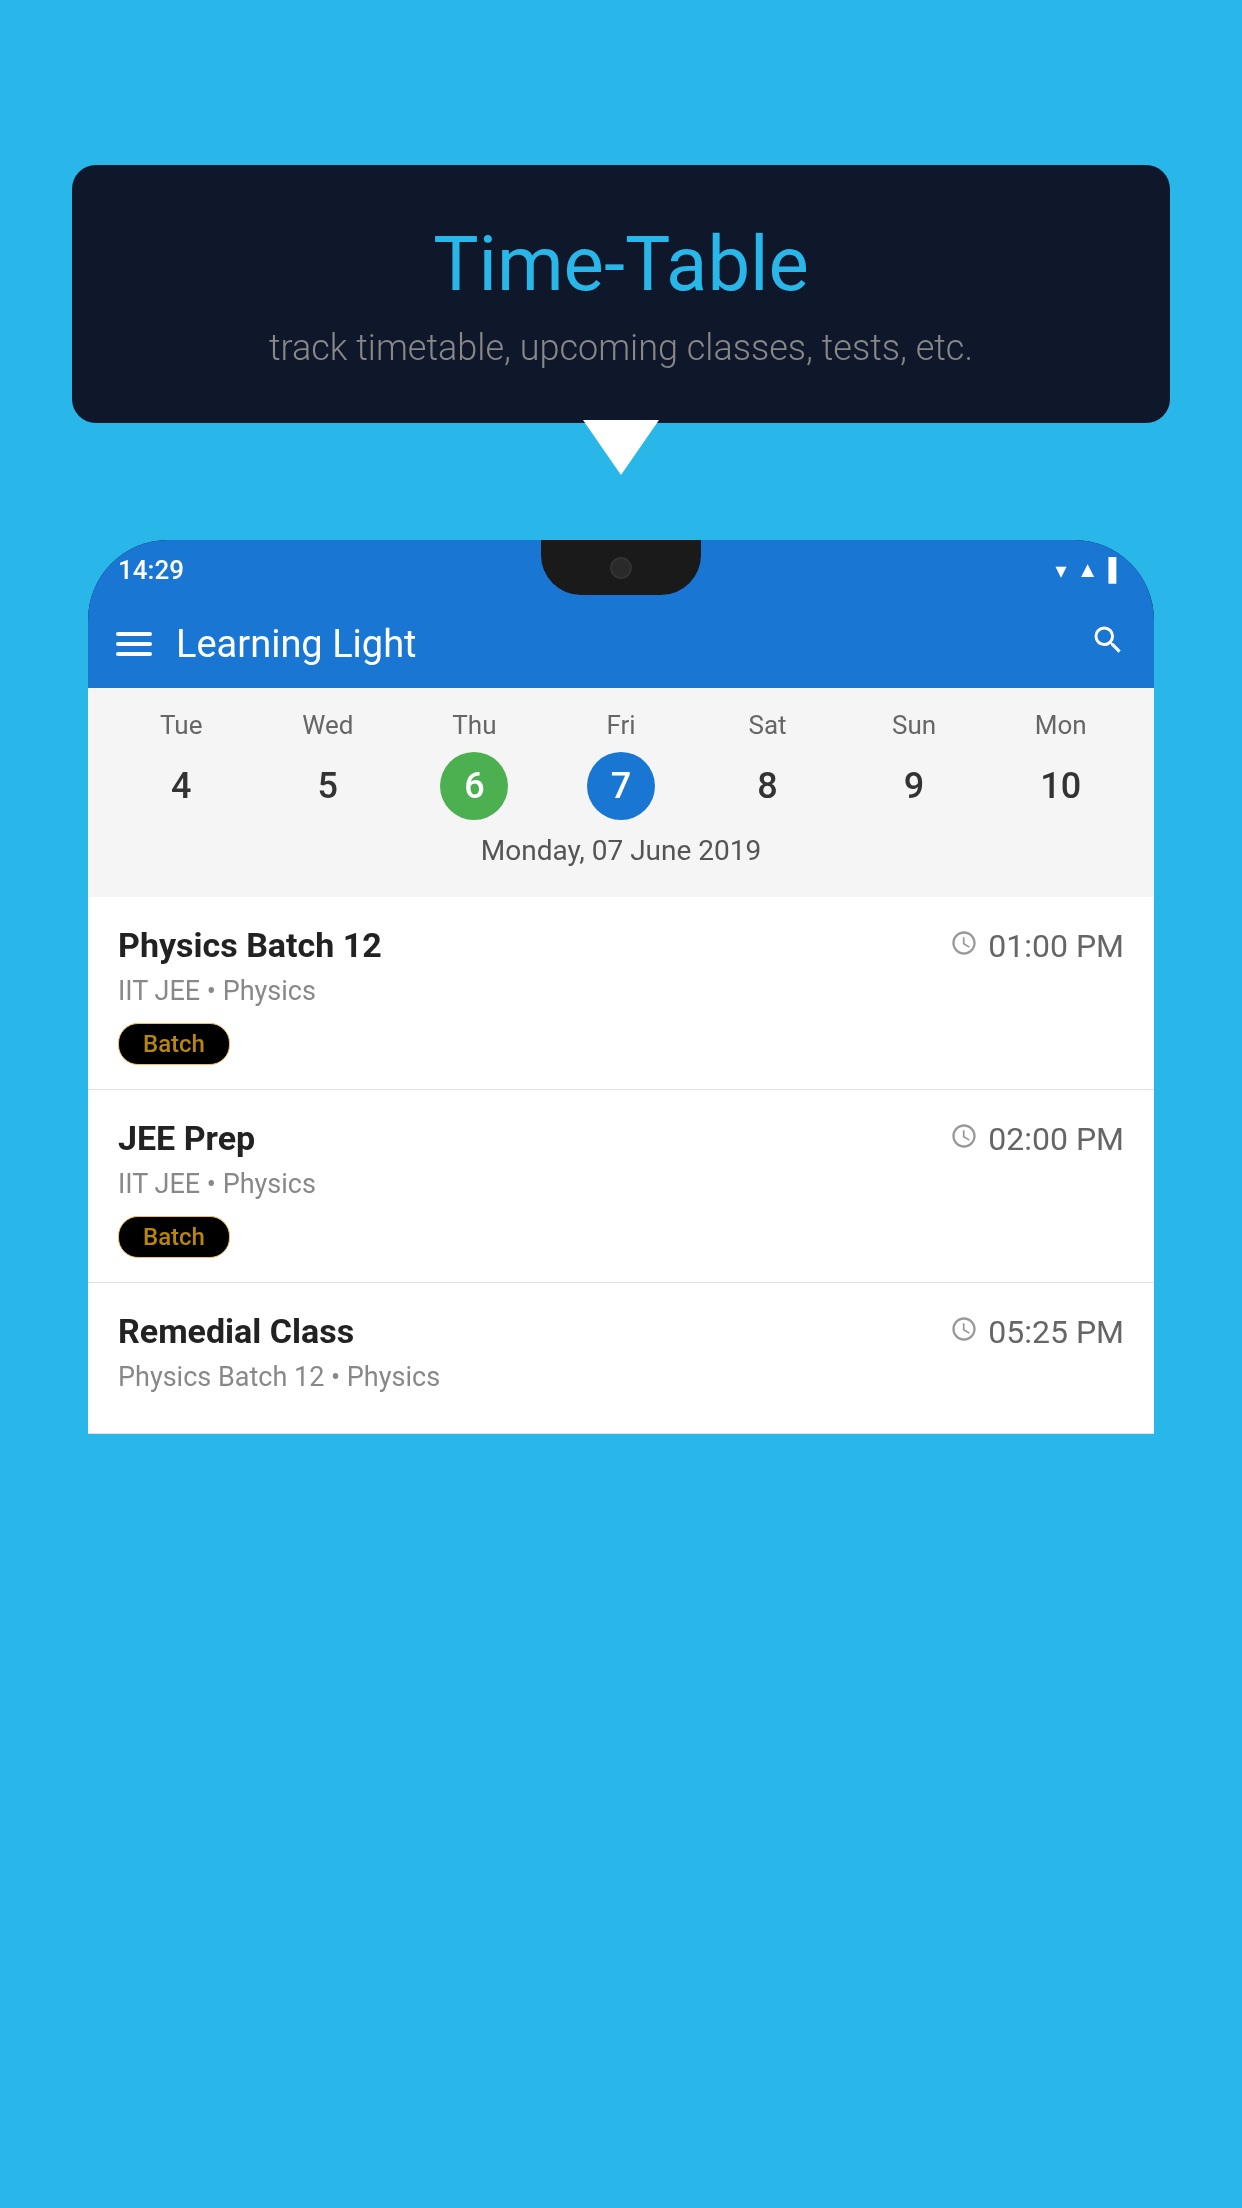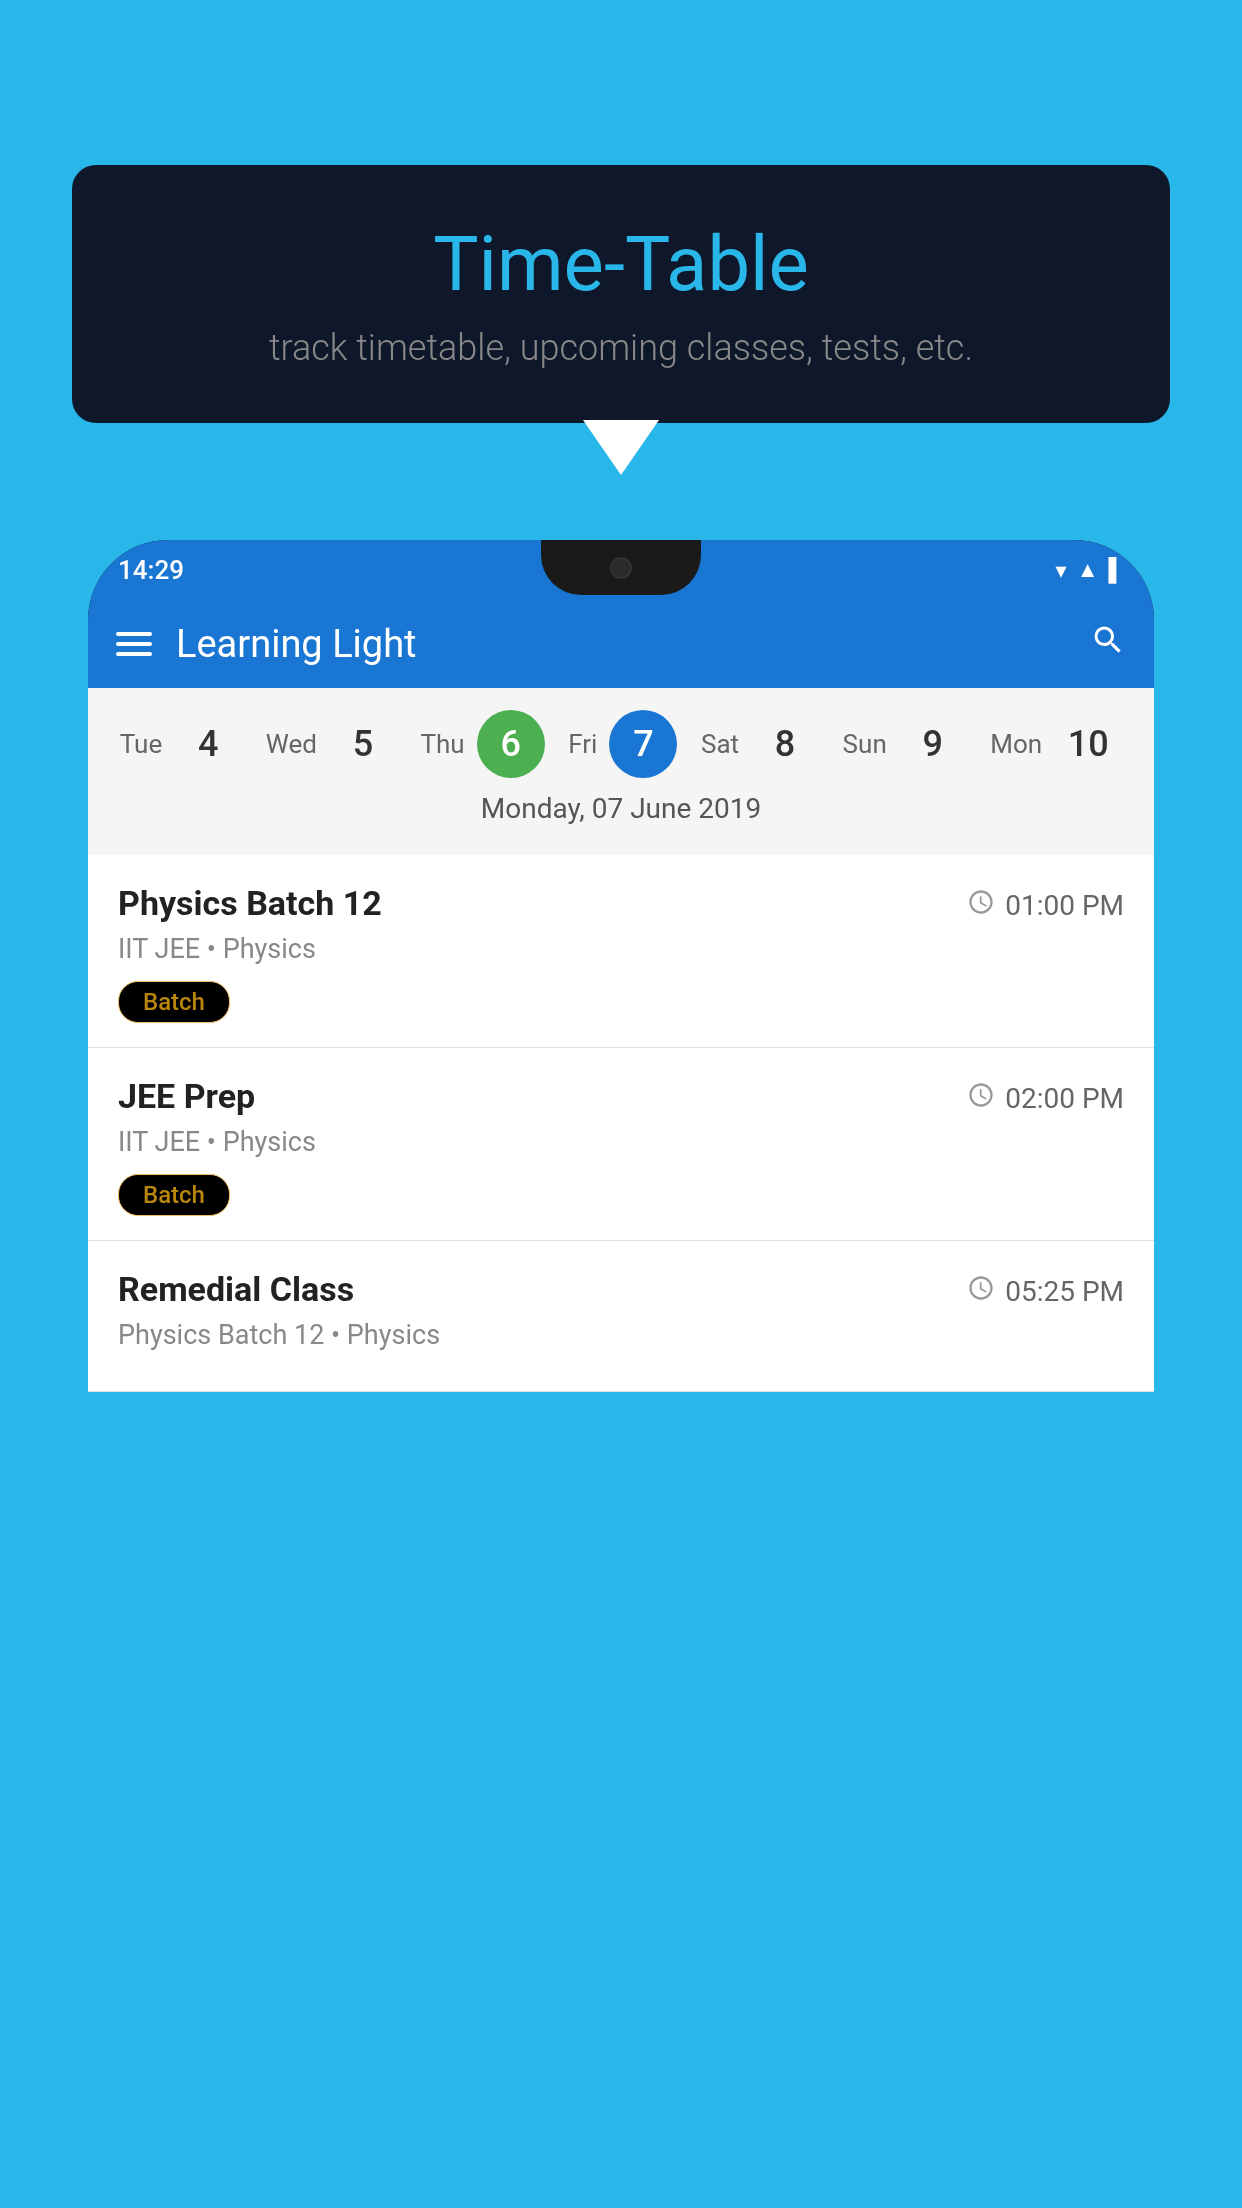--- a/index.html
+++ b/index.html
@@ -167,21 +167,21 @@
     }
 
     .day-row {
       display: flex;
       justify-content: space-around;
       padding: 0 20px;
     }
 
     .day-col {
       display: flex;
-      flex-direction: row;
+      flex-direction: column;
       align-items: center;
       gap: 12px;
       cursor: pointer;
     }
 
     .day-label {
       font-size: 26px;
       color: #666;
       font-weight: 400;
     }
@@ -236,21 +236,21 @@
     .schedule-item-title {
       font-size: 34px;
       font-weight: 700;
       color: #222;
     }
 
     .schedule-item-time {
       display: flex;
       align-items: center;
       gap: 10px;
-      font-size: 28px;
+      font-size: 32px;
       color: #666;
     }
 
     .clock-icon {
       font-size: 28px;
       color: #999;
     }
 
     .schedule-item-meta {
       font-size: 27px;

